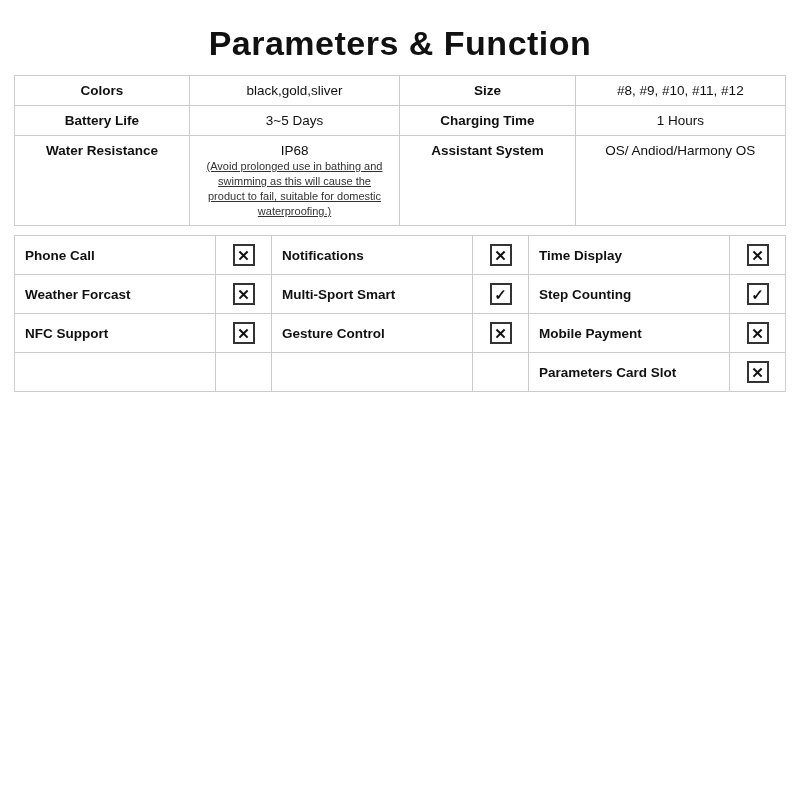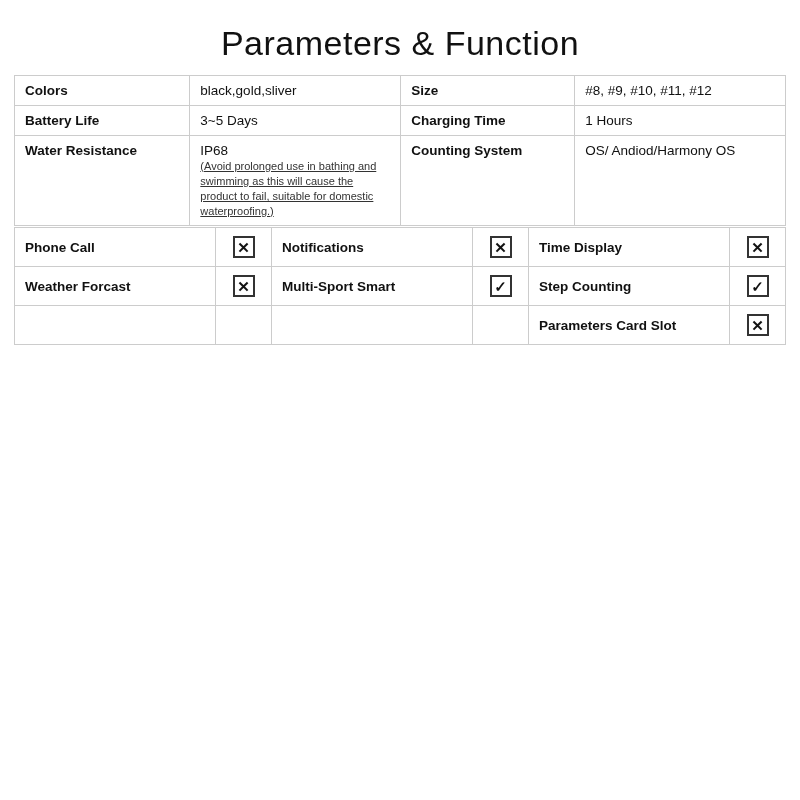--- a/index.html
+++ b/index.html
@@ -10,29 +10,30 @@
       min-height: 800px;
       color: #111;
     }
     .page {
       width: 800px;
       padding: 10px 14px 14px 14px;
     }
     h1 {
       text-align: center;
       font-size: 34px;
-      font-weight: 400;
+      font-weight: 700;
       padding: 14px 0 12px 0;
       letter-spacing: 0.5px;
     }
     .params-table {
       width: 100%;
       border-collapse: collapse;
       border: 1.5px solid #ccc;
       font-size: 13.5px;
+      text-align: center;
     }
     .params-table td {
       border: 1.5px solid #ccc;
       padding: 7px 10px;
       vertical-align: top;
     }
     .label-cell {
       font-weight: 700;
       white-space: nowrap;
       width: 110px;
@@ -43,21 +44,21 @@
     .note-text {
       font-size: 11px;
       color: #333;
       font-weight: 400;
       text-decoration: underline;
     }
     .features-table {
       width: 100%;
       border-collapse: collapse;
       border: 1.5px solid #ccc;
-      margin-top: 1px;
+      margin-top: 9px;
       font-size: 13.5px;
       padding-left: 44px;
     }
     .features-table td {
       border: 1.5px solid #ccc;
       padding: 8px 10px;
       vertical-align: middle;
     }
     .feat-label {
       font-weight: 700;
@@ -113,21 +114,21 @@
       </tr>
 
       <tr>
         <td class="label-cell">
           <strong>Water Resistance</strong>
         </td>
         <td class="value-cell">
           <span>IP68</span><br>
           <span class="note-text">(Avoid prolonged use in bathing and swimming as this will cause the product to fail, suitable for domestic waterproofing.)</span>
         </td>
-        <td class="label-cell"><strong>Counting System</strong></td>
+        <td class="label-cell"><strong>Assistant System</strong></td>
         <td class="value-cell">OS/ Andiod/Harmony OS</td>
       </tr>
     </tbody>
   </table>
 
   <table class="features-table">
     <tbody id="features-tbody">
     <tr>
           <td class="feat-label">Phone Call</td>
           <td class="feat-check"><span class="check-x">✕</span></td>
@@ -138,20 +139,28 @@
         </tr>
         <tr>
           <td class="feat-label">Weather Forcast</td>
           <td class="feat-check"><span class="check-x">✕</span></td>
           <td class="feat-label">Multi-Sport Smart</td>
           <td class="feat-check"><span class="check-v">✓</span></td>
           <td class="feat-label">Step Counting</td>
           <td class="feat-check"><span class="check-v">✓</span></td>
         </tr>
         <tr>
+          <td class="feat-label">NFC Support</td>
+          <td class="feat-check"><span class="check-x">✕</span></td>
+          <td class="feat-label">Gesture Control</td>
+          <td class="feat-check"><span class="check-x">✕</span></td>
+          <td class="feat-label">Mobile Payment</td>
+          <td class="feat-check"><span class="check-x">✕</span></td>
+        </tr>
+        <tr>
           <td class="feat-label"></td>
           <td class="feat-check"></td>
           <td class="feat-label"></td>
           <td class="feat-check"></td>
           <td class="feat-label">Parameters Card Slot</td>
           <td class="feat-check"><span class="check-x">✕</span></td>
         </tr>
       </tbody>
   </table>
 </div>

